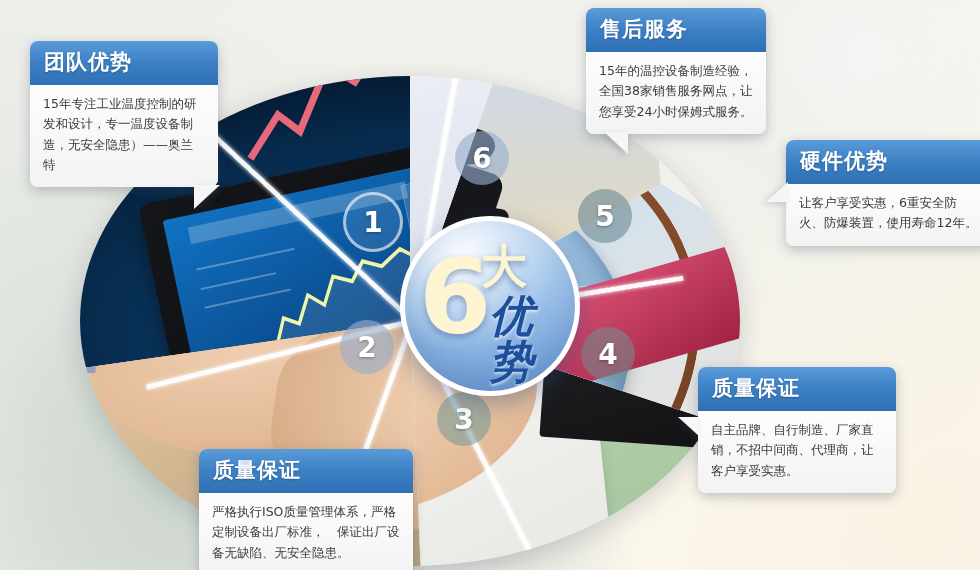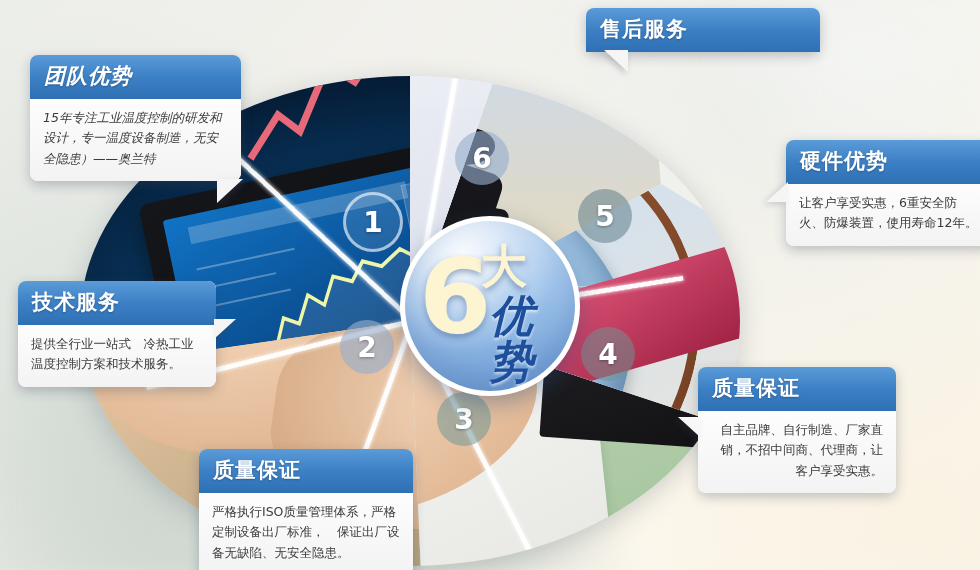--- a/index.html
+++ b/index.html
@@ -158,27 +158,27 @@
 
   
   .card{position:absolute;border-radius:8px;background:#fbfbfb;
      box-shadow:0 4px 12px rgba(60,70,90,.30);z-index:20;overflow:visible;}
   .card .bar{border-radius:8px 8px 0 0;
      background:linear-gradient(180deg,#5a9bd8 0%,#3b7fc4 52%,#2f70b4 100%);
      color:#fff;font-size:21px;font-weight:700;letter-spacing:1px;
      padding:7px 14px 9px 14px;text-shadow:0 1px 2px rgba(0,0,0,.25);}
   .card .body{padding:9px 13px 12px 13px;color:#3b3b3b;font-size:12.5px;line-height:1.62;
      background:linear-gradient(180deg,#fdfdfd,#f3f3f3);border-radius:0 0 8px 8px;}
-  .card .body.ctr{text-align:right;font-family:Liberation Serif, serif;}
+  .card .body.ctr{text-align:left;font-family:Liberation Serif, serif;}
   .tail{position:absolute;width:0;height:0;}
 
-  #card-team{left:30px;top:55px;width:211px;font-style:italic;}
+  #card-team{left:30px;top:41px;width:188px;}
   #card-team .tail{right:-2px;bottom:-22px;border-left:26px solid #f5f5f5;border-bottom:24px solid transparent;filter:drop-shadow(2px 3px 3px rgba(60,70,90,.25));}
 
-  #card-after{left:586px;top:8px;width:234px;}
+  #card-after{left:586px;top:8px;width:180px;}
   #card-after .tail{left:18px;bottom:-20px;border-right:24px solid #f5f5f5;border-bottom:22px solid transparent;filter:drop-shadow(-2px 3px 3px rgba(60,70,90,.25));}
 
   #card-hardware{left:786px;top:140px;width:206px;}
   #card-hardware .tail{left:-20px;top:42px;border-right:22px solid #f5f5f5;border-top:20px solid transparent;filter:drop-shadow(-3px 2px 3px rgba(60,70,90,.22));}
 
   #card-software{left:698px;top:367px;width:198px;}
   #card-software .tail{left:-20px;top:50px;border-right:22px solid #f7f7f7;border-bottom:20px solid transparent;filter:drop-shadow(-3px 2px 3px rgba(60,70,90,.22));}
 
   #card-quality{left:199px;top:449px;width:214px;}
 
@@ -310,20 +310,21 @@
   <div class="badge fill" style="left:455px;top:131px">6</div>
 
   <div class="card" id="card-team">
     <div class="bar">团队优势</div>
     <div class="body">15年专注工业温度控制的研发和设计，专一温度设备制造，无安全隐患）——奥兰特</div>
     <div class="tail"></div>
   </div>
 
   <div class="card" id="card-after">
     <div class="bar">售后服务</div>
+    <div class="body">15年的温控设备制造经验，全国38家销售服务网点，让您享受24小时保姆式服务。</div>
     <div class="tail"></div>
   </div>
 
   <div class="card" id="card-hardware">
     <div class="bar">硬件优势</div>
     <div class="body">让客户享受实惠，6重安全防火、防爆装置，使用寿命12年。</div>
     <div class="tail"></div>
   </div>
 
   <div class="card" id="card-software">
@@ -331,18 +332,13 @@
     <div class="body ctr">自主品牌、自行制造、厂家直销，不招中间商、代理商，让客户享受实惠。</div>
     <div class="tail"></div>
   </div>
 
   <div class="card" id="card-quality">
     <div class="bar">质量保证</div>
     <div class="body">严格执行ISO质量管理体系，严格定制设备出厂标准，　保证出厂设备无缺陷、无安全隐患。</div>
 
   </div>
 
-  <div class="card" id="card-tech">
-    <div class="bar">技术服务</div>
-    <div class="body">提供全行业一站式　冷热工业温度控制方案和技术服务。</div>
-    <div class="tail"></div>
-  </div>
 </div>
 
 </body></html>

